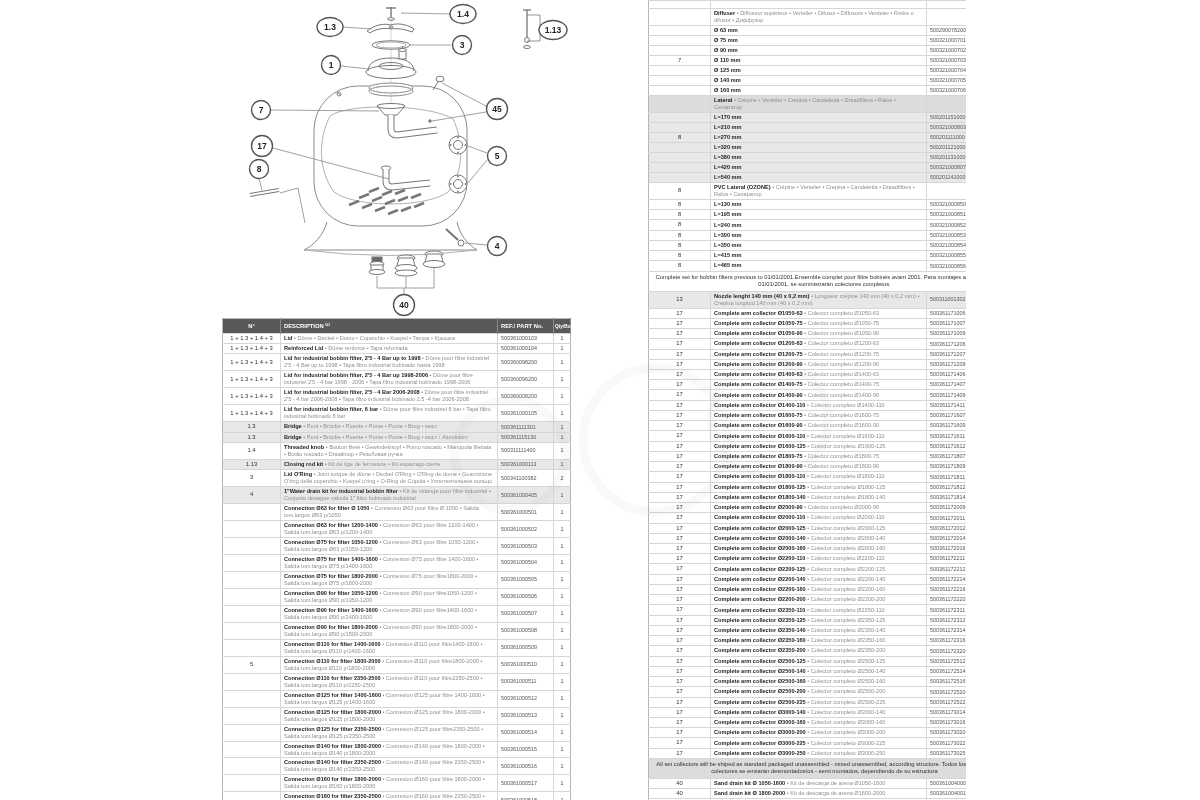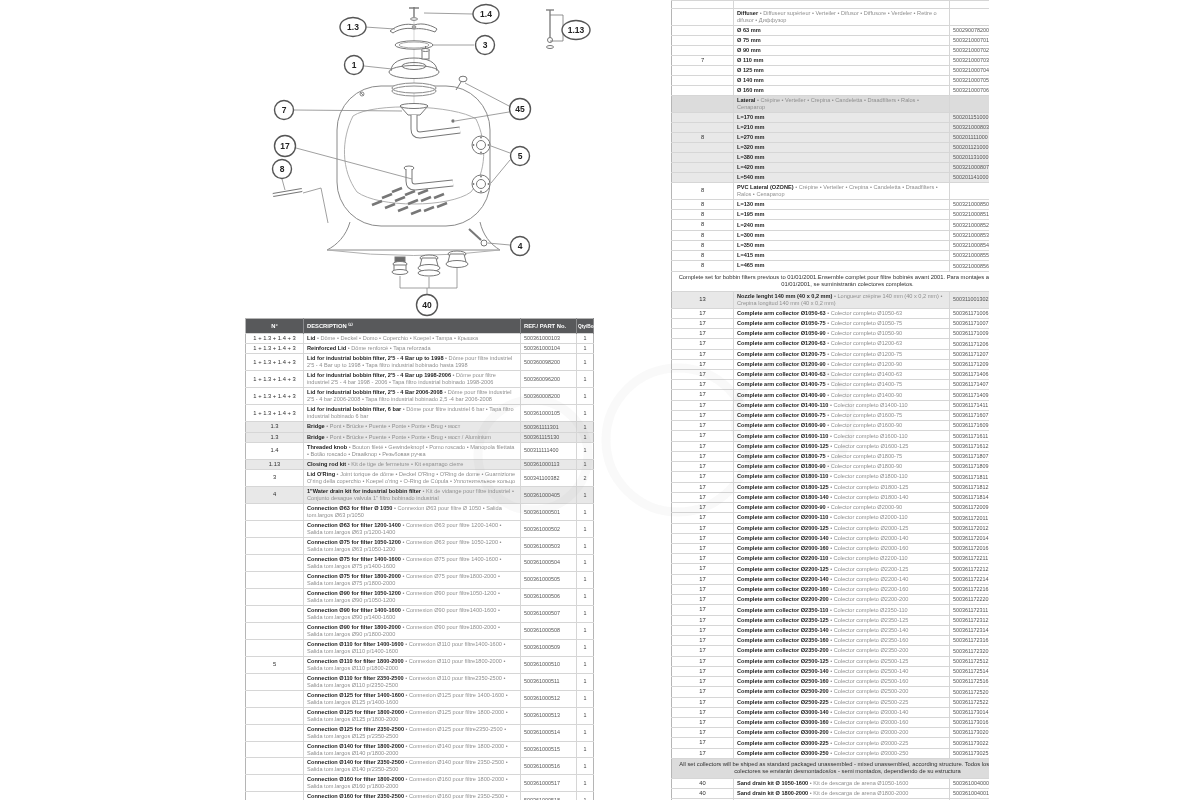--- a/index.html
+++ b/index.html
@@ -1,17 +1,17 @@
 <!DOCTYPE html>
 <html><head>
 <meta charset="utf-8">
 <style>
   html,body{margin:0;padding:0;background:#fff;}
   .page{position:relative;width:966px;height:800px;background:#fff;overflow:hidden;
-        font-family:"Liberation Sans",sans-serif;margin-left:23px;}
+        font-family:"Liberation Sans",sans-serif;}
   
   table.ptable{position:absolute;border-collapse:collapse;table-layout:fixed;
                border:1px solid #b5b5b5;background:#fff;}
   #left-table{left:222px;top:318px;width:348px;}
   #right-table{left:648px;top:0px;width:352px;}
   .ptable th{background:#58595b;color:#fff;font-size:5.8px;font-weight:bold;text-align:left;
              padding:3px 3px;border-right:1px solid #8a8b8d;vertical-align:middle;}
   .ptable th:first-child{text-align:center;}
   .ptable th.qty-h{font-size:4.8px;text-align:center;padding:2px 1px;}
   .ptable td{font-size:5.6px;line-height:1.25;padding:1px 3px;vertical-align:middle;

